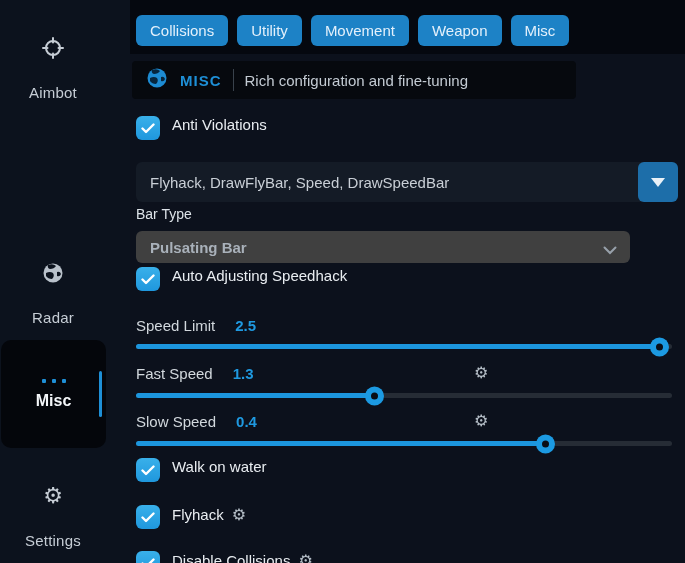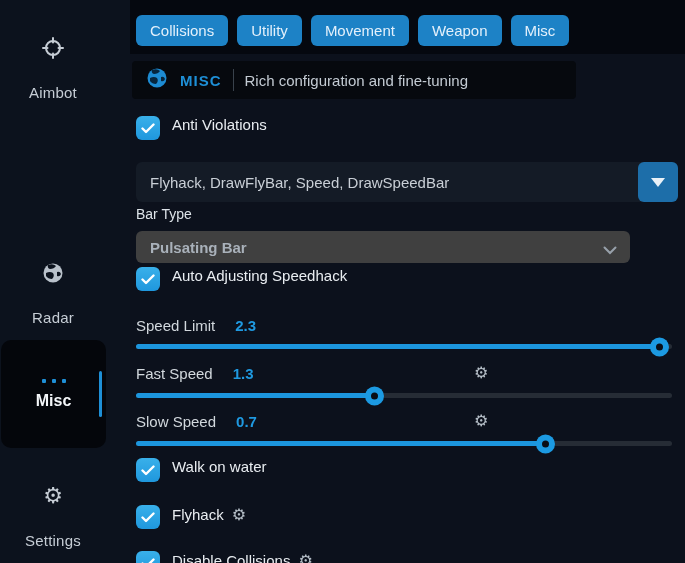--- a/index.html
+++ b/index.html
@@ -214,42 +214,42 @@
       <span class="checkbox">
         <svg width="14" height="11" viewBox="0 0 14 11" fill="none">
             <path d="M1.5 5.5 L5 9 L12.5 1.5" stroke="#fff" stroke-width="2.4" stroke-linecap="round" stroke-linejoin="round"></path>
           </svg>
       </span>
       <span class="lbl">Auto Adjusting Speedhack</span>
     </div>
 
     <div class="slider-label" style="top:315px">
       <span>Speed Limit</span>
-      <span class="val">2.3</span>
+      <span class="val">2.5</span>
     </div>
     <div class="track" style="top:344px">
       <div class="fill" style="width: 97.8%;">
         <span class="thumb"></span>
       </div>
     </div>
 
     <div class="slider-label" style="top:363px">
       <span>Fast Speed</span>
       <span class="val">1.3</span>
       <span class="row-gear">⚙</span>
     </div>
     <div class="track" style="top:393px">
       <div class="fill" style="width: 44.6%;">
         <span class="thumb"></span>
       </div>
     </div>
 
     <div class="slider-label" style="top:411px">
       <span>Slow Speed</span>
-      <span class="val">0.7</span>
+      <span class="val">0.4</span>
       <span class="row-gear">⚙</span>
     </div>
     <div class="track" style="top:441px">
       <div class="fill" style="width: 76.5%;">
         <span class="thumb"></span>
       </div>
     </div>
 
     <div class="check-row" style="top:458px">
       <span class="checkbox">

